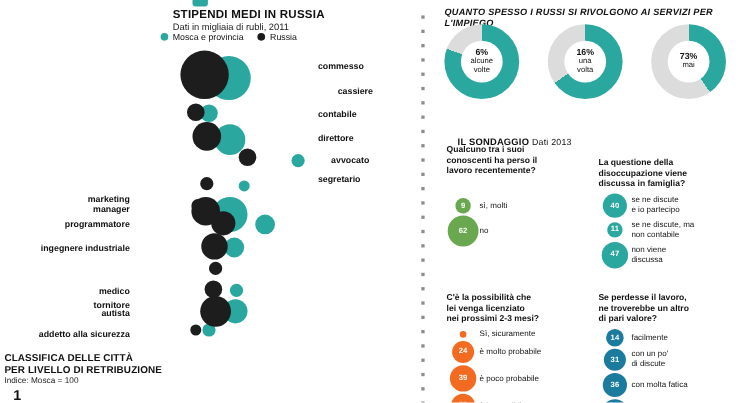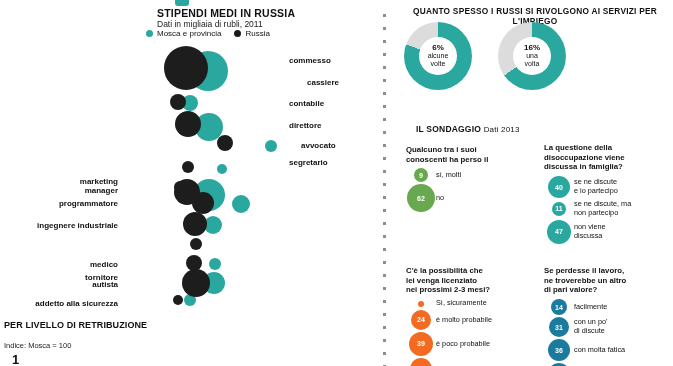--- a/index.html
+++ b/index.html
@@ -41,22 +41,22 @@
   .bottom-sub { position: absolute; left: 4px; top: 341px; font-size: 7.5px; color: #222; }
   .rank-num { position: absolute; left: 12px; top: 352px; font-size: 13px; font-weight: bold; color: #111; }
 
   
   .divider { position: absolute; left: 383px; top: 14px; width: 3px; height: 352px; }
   .divider i { position: absolute; left: 0; width: 3px; height: 3px; background: #8d8d8d; }
 
   
   .right-panel { position: absolute; left: 392px; top: 0; width: 281px; height: 366px; }
 
-  .banner { position: absolute; left: 12px; top: 6px; width: 262px; text-align: center;
-            font-size: 8.3px; font-weight: bold; letter-spacing: .25px; color: #111; }
+  .banner { position: absolute; left: 12px; top: 6px; width: 262px; 
+            font-size: 8.3px; font-weight: bold; letter-spacing: .25px; color: #111; font-style: italic; }
 
   .donut-row { position: absolute; left: 0; top: 22px; width: 281px; height: 70px; }
   .donut { position: absolute; width: 68px; height: 68px; border-radius: 50%; }
   .donut .hole { position: absolute; left: 15px; top: 15px; width: 38px; height: 38px;
                  border-radius: 50%; background: #fff; display: flex; flex-direction: column;
                  align-items: center; justify-content: center; }
   .donut .pct  { font-size: 8px; font-weight: bold; color: #111; line-height: 1.1; }
   .donut .lbl  { font-size: 7px; color: #111; line-height: 1.15; text-align: center; }
 
   .survey-head { position: absolute; left: 24px; top: 124px; font-size: 8.5px;
@@ -155,20 +155,21 @@
         </div>
         <div class="job-label left" style="right: 258px; top: 280px; text-align: center;">
           <div>autista</div>
         </div>
         <div class="job-label left" style="right: 258px; top: 299px;">
           <div>addetto alla sicurezza</div>
         </div>
       </div>
 
     <div class="bottom-title">
+      <div>CLASSIFICA DELLE CITTÀ</div>
       <div>PER LIVELLO DI RETRIBUZIONE</div>
     </div>
     <div class="bottom-sub">Indice: Mosca = 100</div>
     <div class="rank-num">1</div>
   </div>
 
   <div class="divider" id="divider">
       <i style="top: 0px;"></i>
       <i style="top: 13px;"></i>
       <i style="top: 26px;"></i>
@@ -211,34 +212,41 @@
             <div class="lbl">volte</div>
           </div>
         </div>
         <div class="donut" style="left: 106px; background: conic-gradient(rgb(42, 168, 160) 0deg, rgb(42, 168, 160) 235deg, rgb(220, 220, 220) 235deg, rgb(220, 220, 220) 360deg);">
           <div class="hole">
             <div class="pct">16%</div>
             <div class="lbl">una</div>
             <div class="lbl">volta</div>
           </div>
         </div>
+        <div class="donut" style="left: 200px; background: conic-gradient(rgb(42, 168, 160) 0deg, rgb(42, 168, 160) 145deg, rgb(220, 220, 220) 145deg, rgb(220, 220, 220) 360deg);">
+          <div class="hole">
+            <div class="pct">73%</div>
+            <div class="lbl">mai</div>
+          </div>
+        </div>
       </div>
 
     <div class="survey-head">
       <span>IL SONDAGGIO</span>
       <span class="reg">Dati 2013</span>
     </div>
 
     <div id="questions-layer">
-        <div class="qblock" style="left: 14px; top: 145px;">
+        <div class="qblock" style="left: 14px; top: 131px;">
           <div class="qtitle">
             <div>Qualcuno tra i suoi</div>
             <div>conoscenti ha perso il</div>
-          </div>
-          <div class="qrow" style="margin-top: 4px; min-height: 14px;">
+            <div>lavoro recentemente?</div>
+          </div>
+          <div class="qrow" style="margin-top: 20px; min-height: 14px;">
             <div style="width: 30px; display: flex; justify-content: center; align-items: center;">
               <div class="qcircle" style="height: 14px; width: 14px; background: rgb(106, 168, 79);">9</div>
             </div>
             <div class="qtext">
               <div>sì, molti</div>
             </div>
           </div>
           <div class="qrow" style="margin-top: 2px; min-height: 28px;">
             <div style="width: 30px; display: flex; justify-content: center; align-items: center;">
               <div class="qcircle" style="height: 28px; width: 28px; background: rgb(106, 168, 79);">62</div>
@@ -262,21 +270,21 @@
               <div>se ne discute</div>
               <div>e io partecipo</div>
             </div>
           </div>
           <div class="qrow" style="margin-top: 2px; min-height: 14px;">
             <div style="width: 30px; display: flex; justify-content: center; align-items: center;">
               <div class="qcircle" style="height: 14px; width: 14px; background: rgb(42, 168, 160);">11</div>
             </div>
             <div class="qtext">
               <div>se ne discute, ma</div>
-              <div>non partecipo</div>
+              <div>non contabile</div>
             </div>
           </div>
           <div class="qrow" style="margin-top: 2px; min-height: 24px;">
             <div style="width: 30px; display: flex; justify-content: center; align-items: center;">
               <div class="qcircle" style="height: 24px; width: 24px; background: rgb(42, 168, 160);">47</div>
             </div>
             <div class="qtext">
               <div>non viene</div>
               <div>discussa</div>
             </div>

